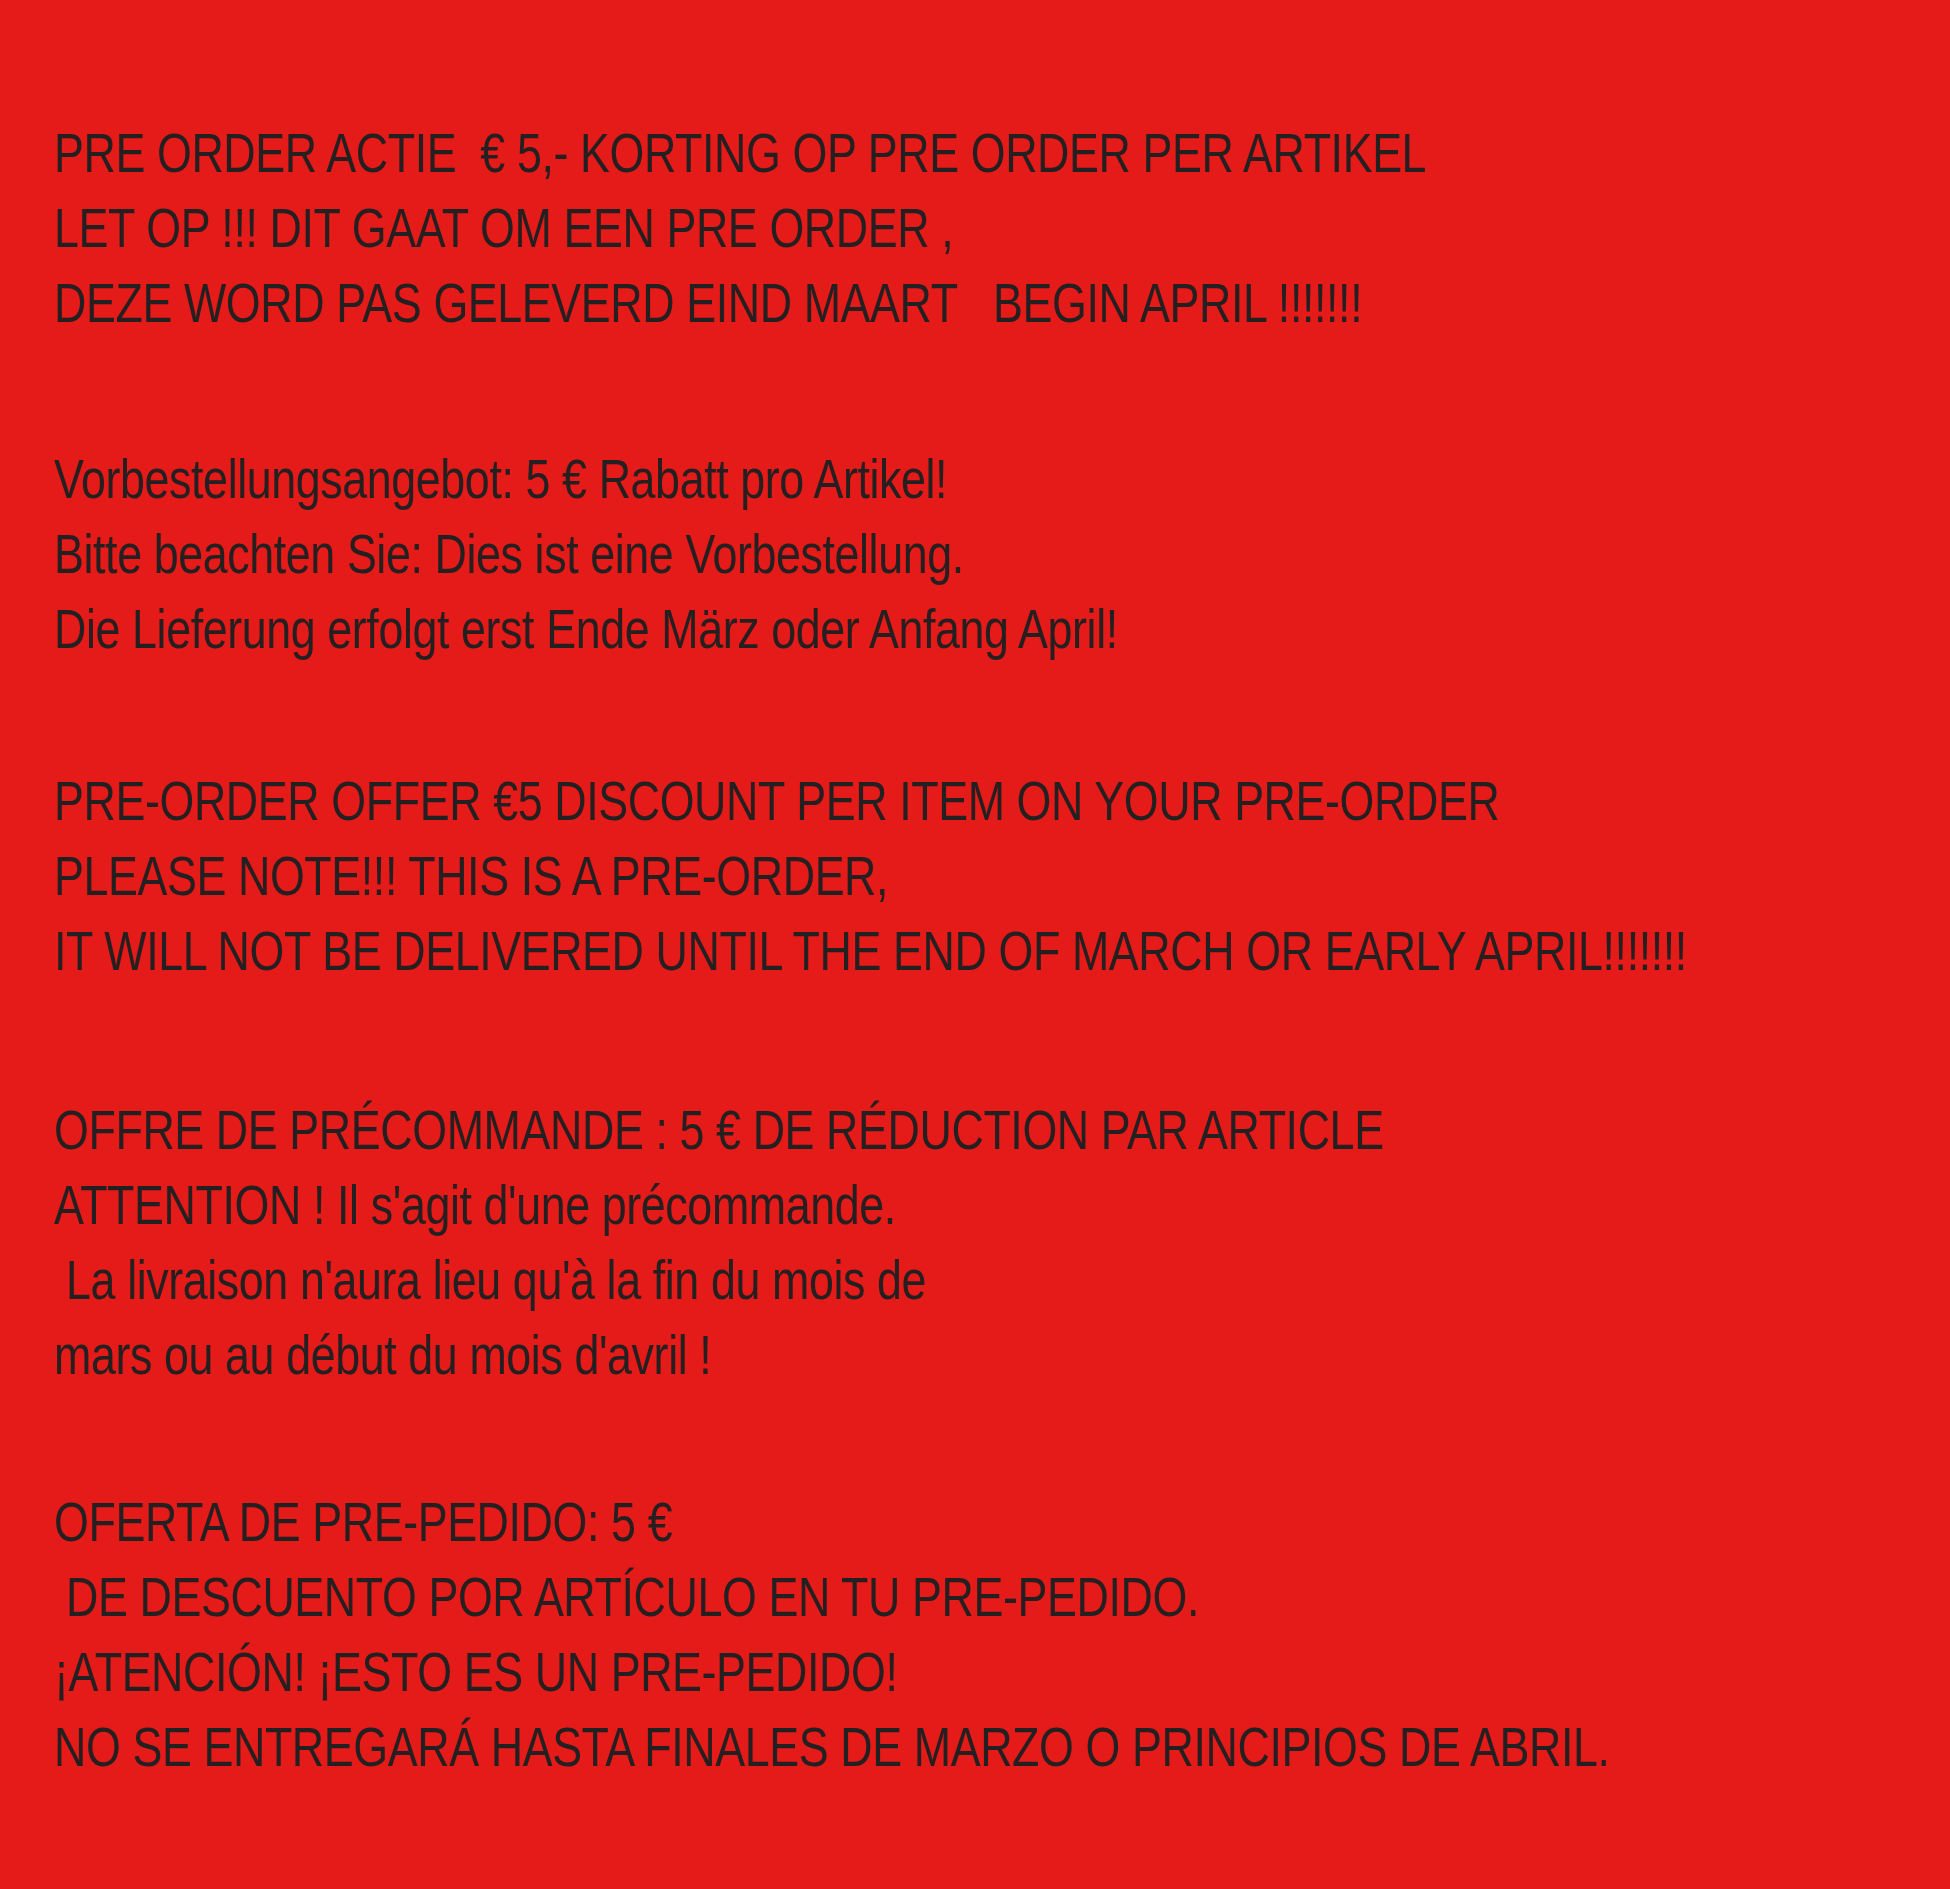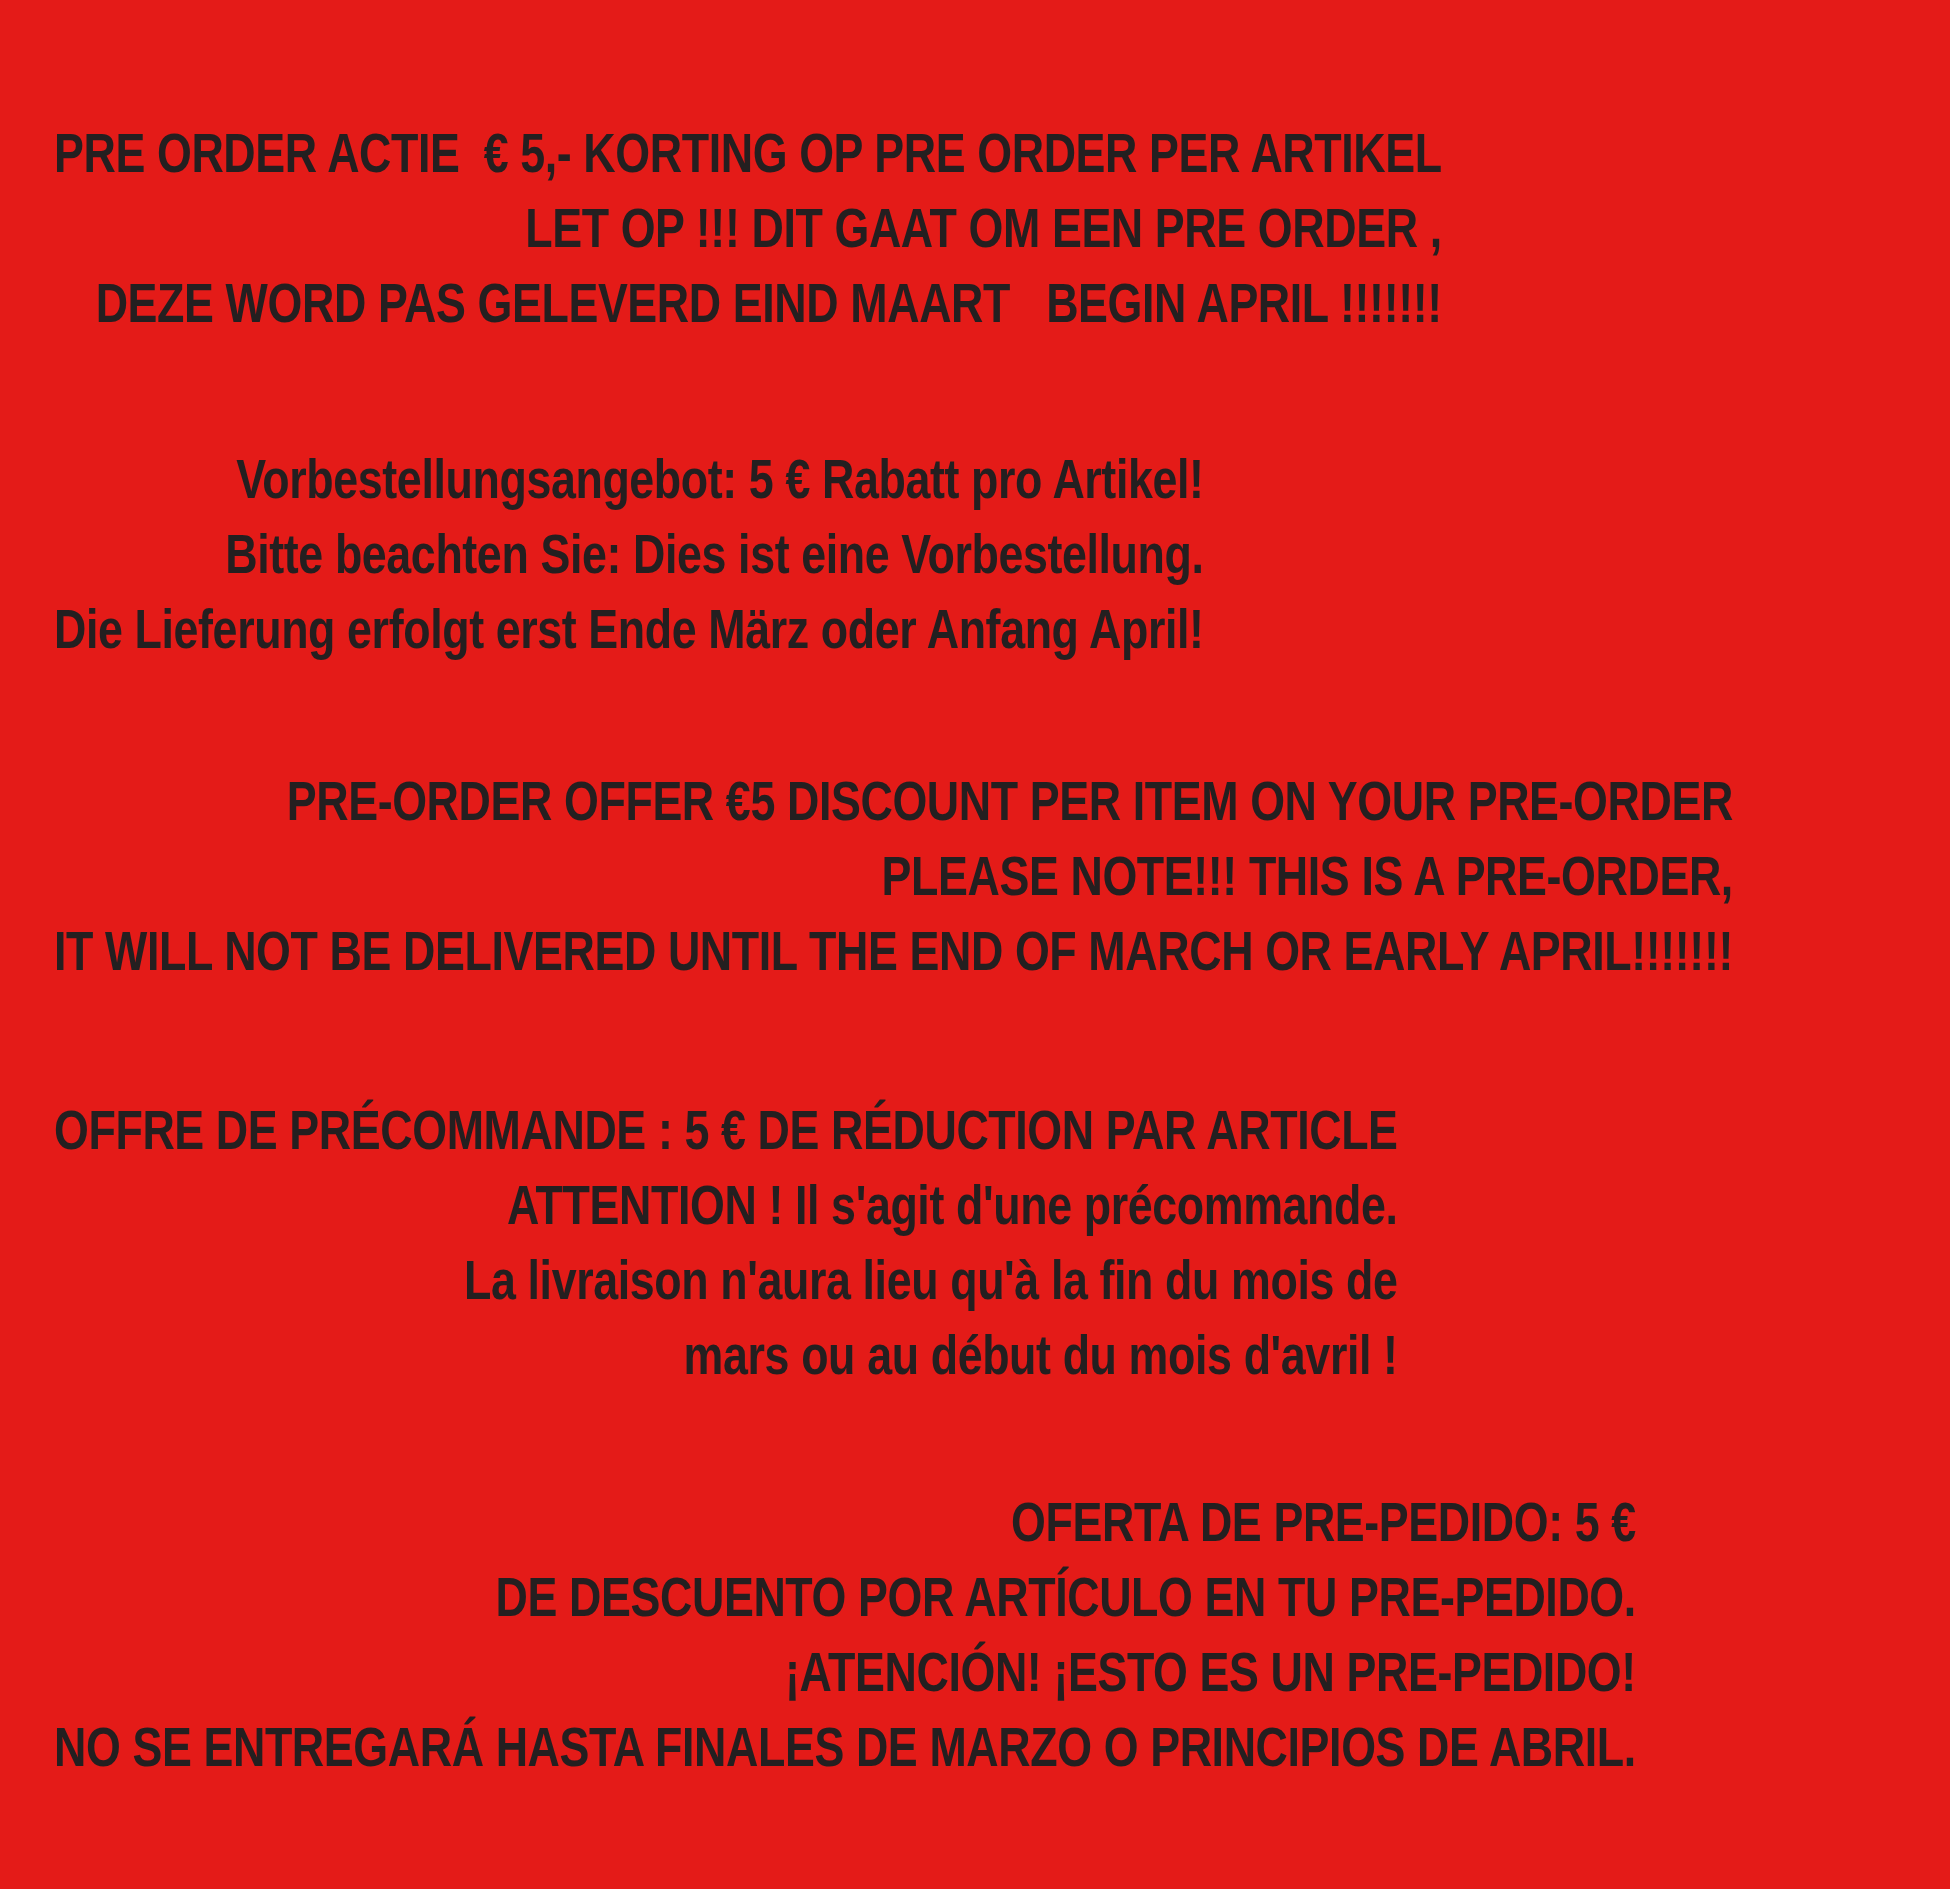--- a/index.html
+++ b/index.html
@@ -10,23 +10,22 @@
     width: 1950px;
     height: 1889px;
     overflow: hidden;
     background: #e41b18;
   }
   .page {
     position: relative;
     width: 1950px;
     height: 1889px;
     font-family: "Liberation Sans", sans-serif;
-    font-weight: 700;
+    font-weight: 400;
     color: #241f20;
-    text-align: right;
   }
   .block {
     position: absolute;
     left: 54px;
     transform: scaleX(0.80);
     transform-origin: 0 0;
   }
   .line {
     white-space: pre;
     font-size: 56px;

